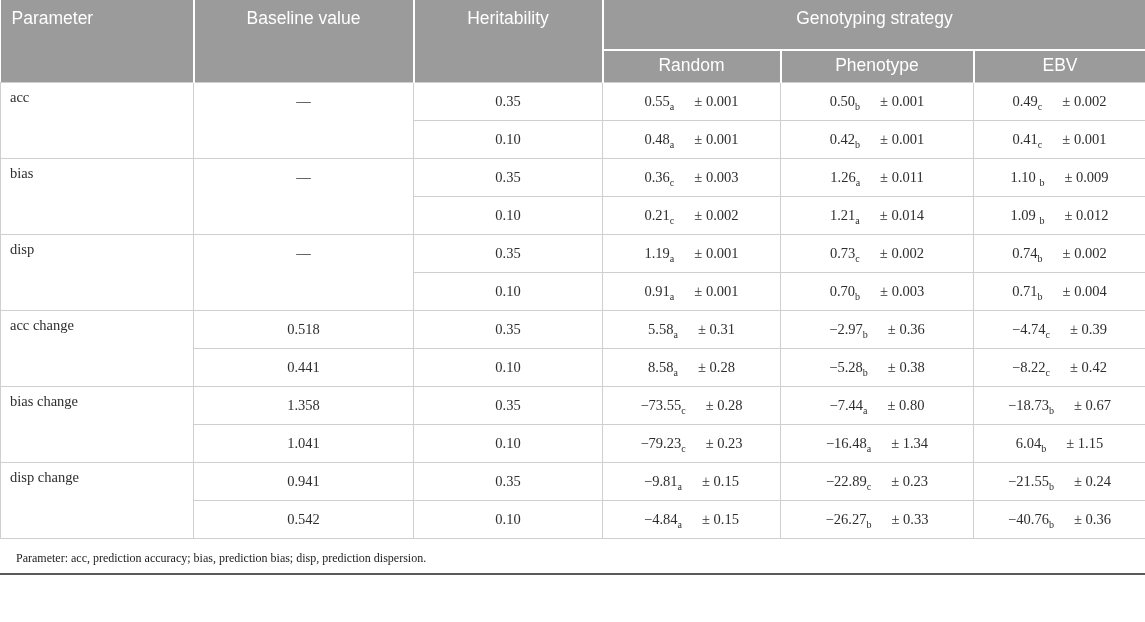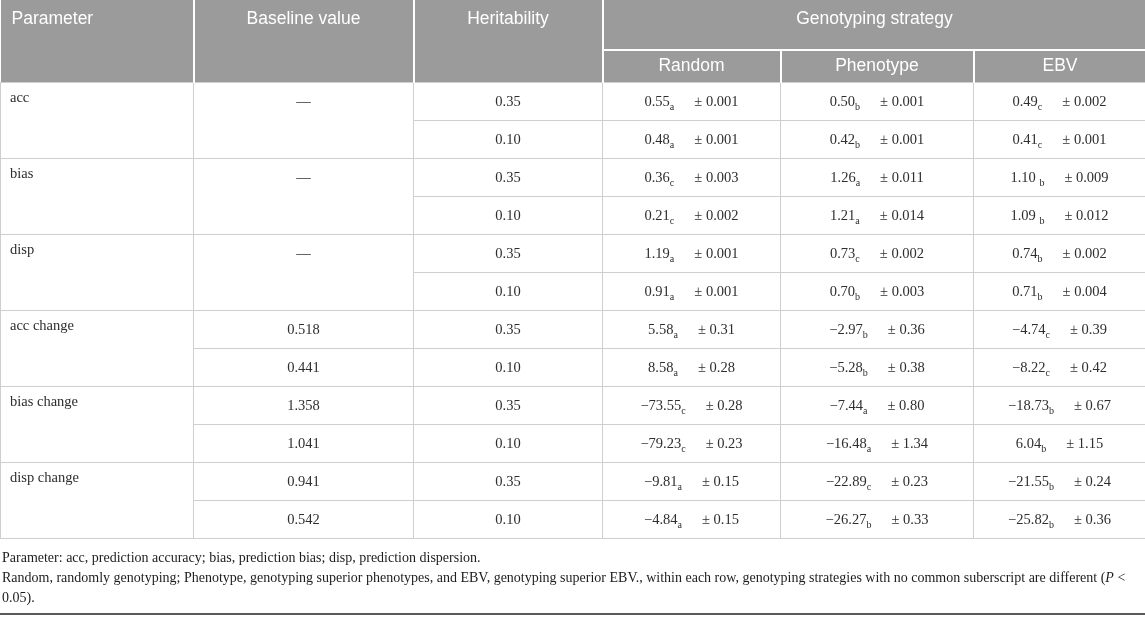--- a/index.html
+++ b/index.html
@@ -62,23 +62,23 @@
     padding-top: 10px;
   }
   tbody sub.sb {
     font-size: 10px;
     line-height: 0;
   }
   tbody .err { margin-left: 20px; }
 
   
   .footnotes {
-    padding: 9px 4px 0 2px;
+    padding: 9px 4px 0 16px;
     font-family: "Liberation Serif", "DejaVu Serif", serif;
-    font-size: 14px;
+    font-size: 12px;
     color: #1c1c1c;
   }
   .footnotes p { margin: 0; line-height: 20px; }
   .bottom-rule {
     height: 2px;
     background: var(--rule);
     margin-top: 5px;
     width: 1145px;
   }
 </style>
@@ -192,24 +192,23 @@
       <td>0.35</td>
       <td><span>−9.81</span><sub class="sb">a</sub><span class="err">± 0.15</span></td>
       <td><span>−22.89</span><sub class="sb">c</sub><span class="err">± 0.23</span></td>
       <td><span>−21.55</span><sub class="sb">b</sub><span class="err">± 0.24</span></td>
     </tr>
     <tr>
       <td>0.542</td>
       <td>0.10</td>
       <td><span>−4.84</span><sub class="sb">a</sub><span class="err">± 0.15</span></td>
       <td><span>−26.27</span><sub class="sb">b</sub><span class="err">± 0.33</span></td>
-      <td><span>−25.82</span><sub class="sb">b</sub><span class="err">± 0.36</span></td>
+      <td><span>−40.76</span><sub class="sb">b</sub><span class="err">± 0.36</span></td>
     </tr>
 
   </tbody>
 </table>
 
 <div class="footnotes">
   <p>Parameter: acc, prediction accuracy; bias, prediction bias; disp, prediction dispersion.</p>
-  <p><span>Random, randomly genotyping; Phenotype, genotyping superior phenotypes, and EBV, genotyping superior EBV., within each row, genotyping strategies with no common suberscript are different (</span><i>P</i><span> &lt; 0.05).</span></p>
 </div>
 
 <div class="bottom-rule"></div>
 
 </body></html>

